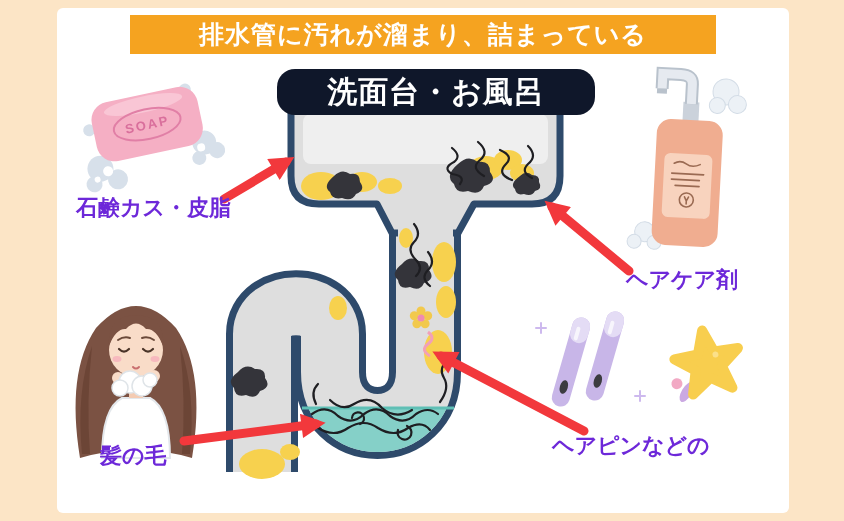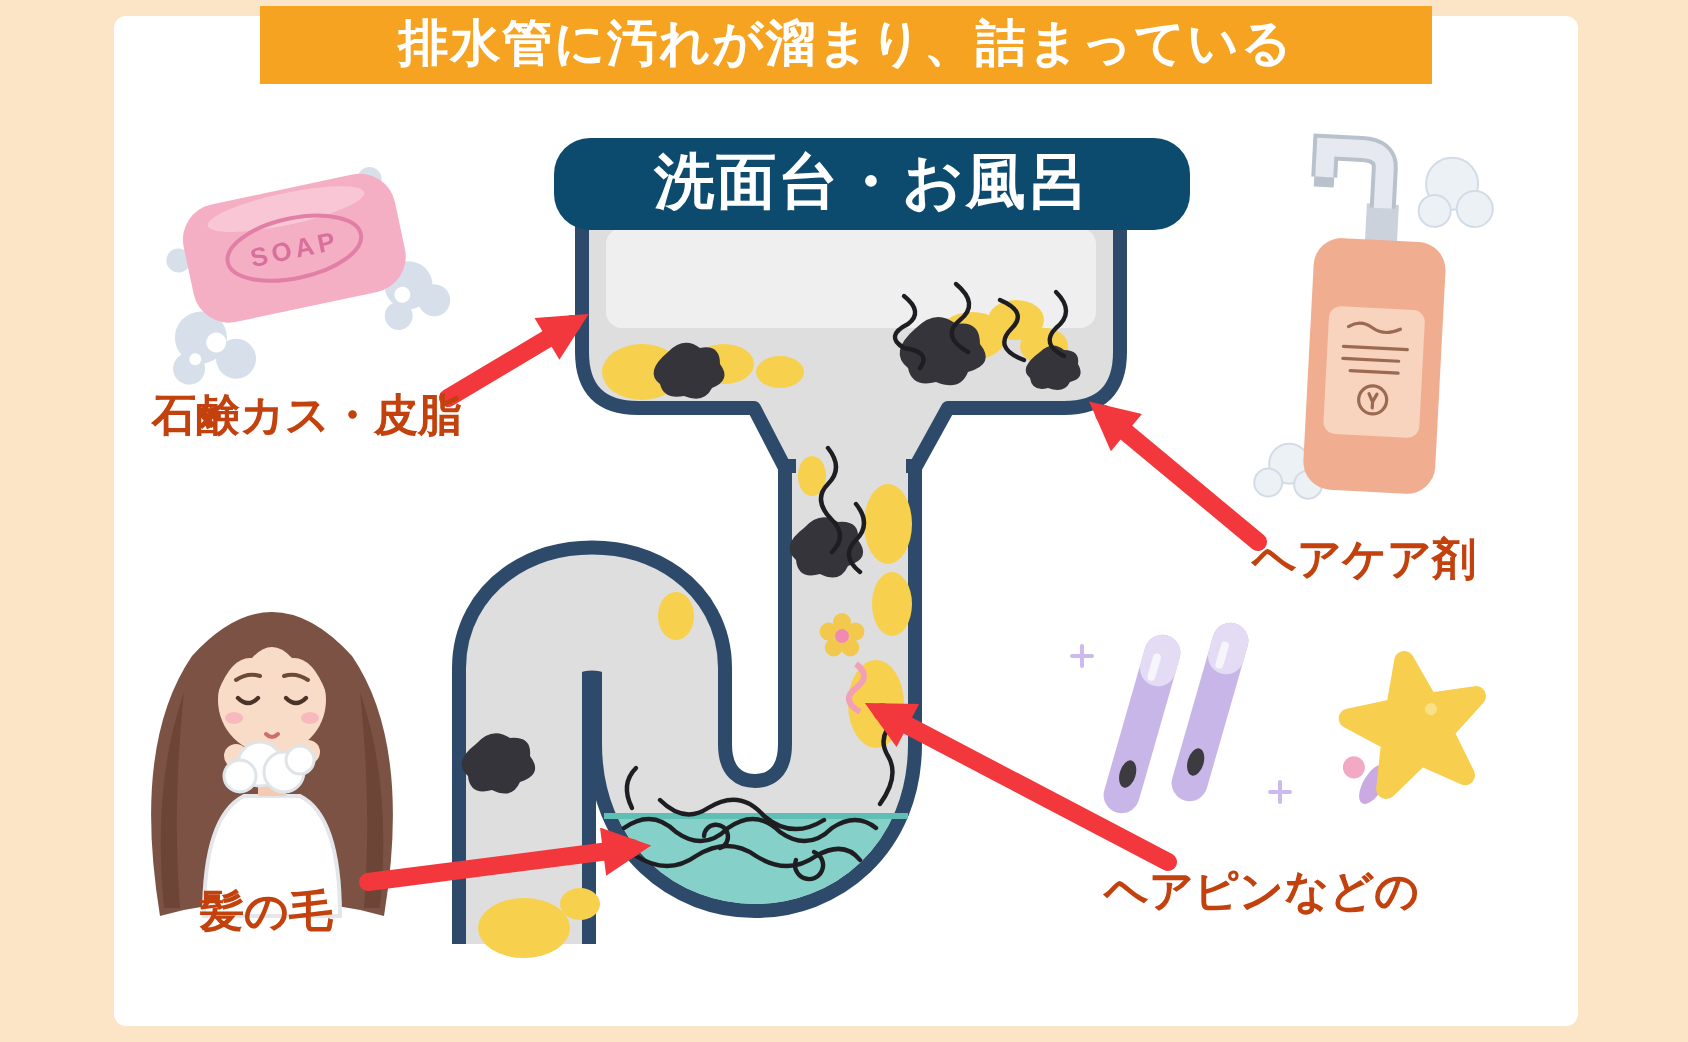--- a/index.html
+++ b/index.html
@@ -11,29 +11,29 @@
   .content{
     position:absolute;left:57px;top:8px;width:732px;height:505px;
     background:#FFFFFF;border-radius:6px;
   }
   .illu{position:absolute;left:0;top:0;z-index:1;}
   .banner{
     position:absolute;z-index:3;color:#FFFFFF;font-weight:bold;
     text-align:center;letter-spacing:1px;
   }
   .banner-top{
-    left:130px;top:3px;width:586px;height:39px;line-height:39px;
+    left:130px;top:15px;width:586px;height:39px;line-height:39px;
     font-size:25px;background:#F5A320;
   }
   .banner-sub{
     left:277px;top:69px;width:318px;height:46px;line-height:46px;
-    font-size:30px;background:#0c4a6e;border-radius:18px;
+    font-size:30px;background:#0f172a;border-radius:18px;
   }
   .lbl{
-    position:absolute;z-index:3;color:#c2410c;font-weight:bold;
+    position:absolute;z-index:3;color:#6d28d9;font-weight:bold;
     font-size:22px;white-space:nowrap;
   }
   .lbl-soap{left:76px;top:193px;}
   .lbl-haircare{left:612px;top:265px;width:140px;text-align:center;}
   .lbl-hair{left:100px;top:441px;}
   .lbl-items{left:552px;top:431px;width:205px;text-align:left;line-height:1.32;white-space:normal;}
 </style>
 </head>
 <body>
 

